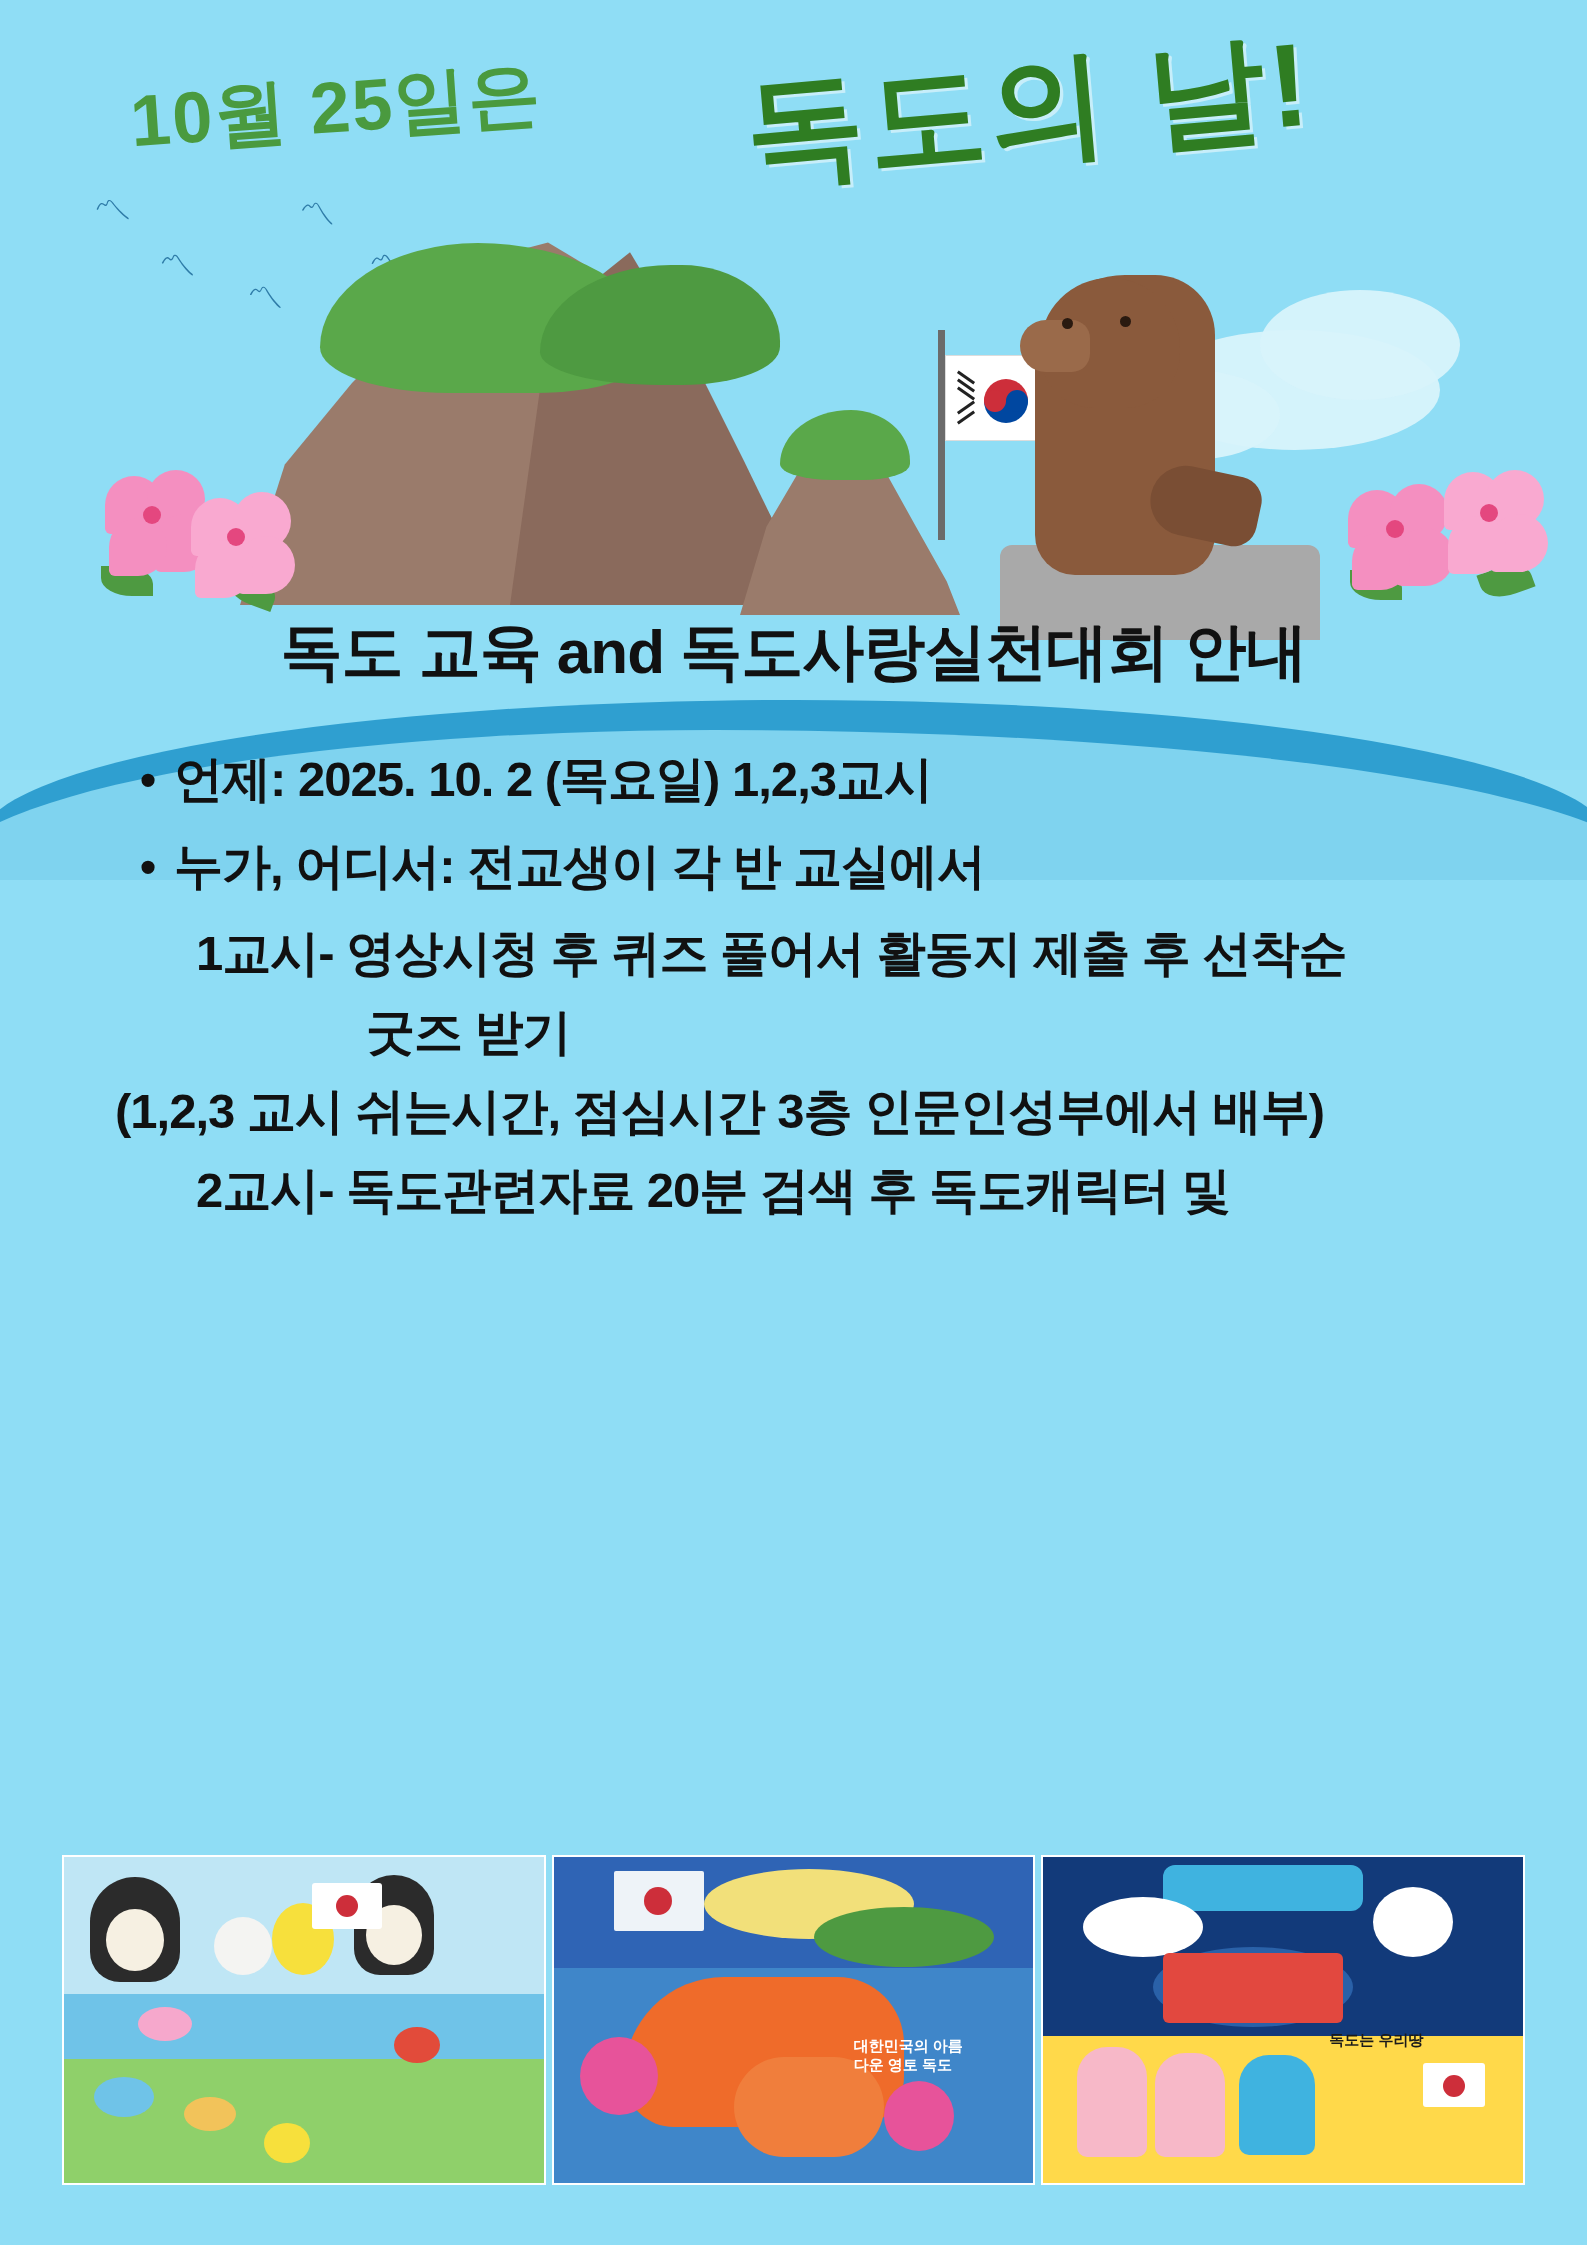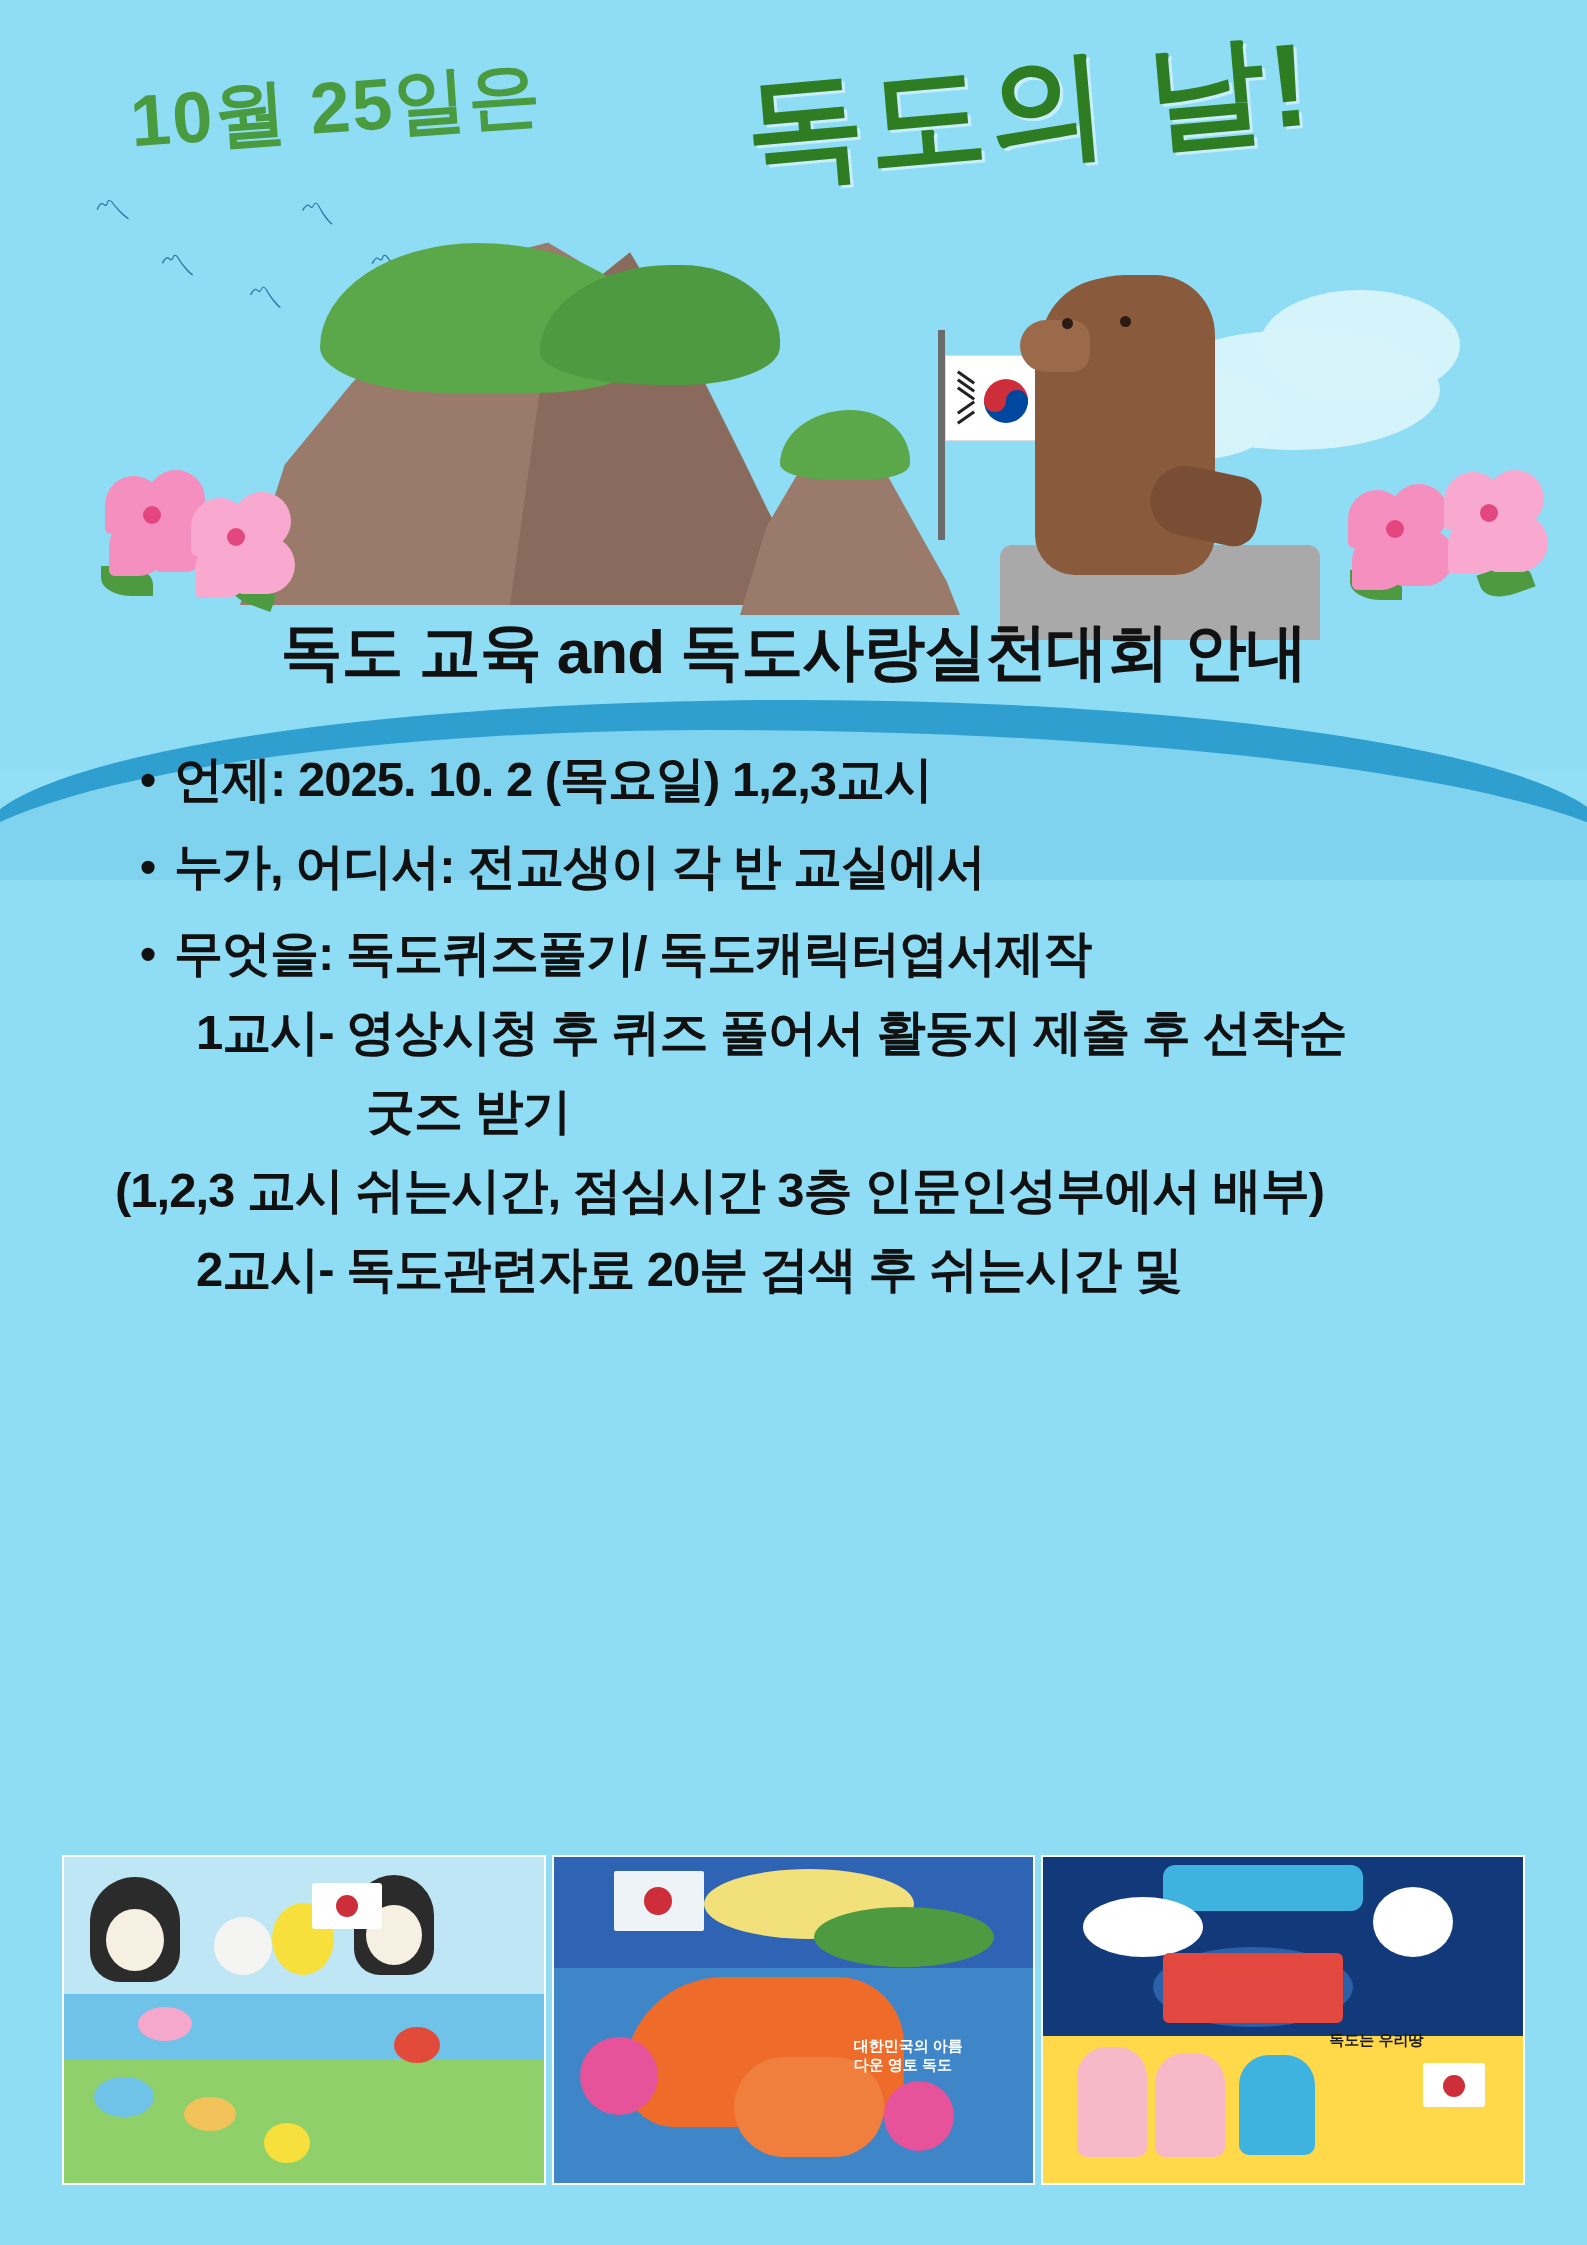--- a/index.html
+++ b/index.html
@@ -414,27 +414,24 @@
 
   <div class="headline">독도 교육 and 독도사랑실천대회 안내</div>
 
   <div class="body-block">
     <p class="line bullet-line">
       <span class="dot">•</span><span>언제: 2025. 10. 2 (목요일) 1,2,3교시</span>
     </p>
     <p class="line bullet-line">
       <span class="dot">•</span><span>누가, 어디서: 전교생이 각 반 교실에서</span>
     </p>
-    <p class="line bullet-line gap-sm">
-      <span class="dot">•</span><span>무엇을: 독도퀴즈풀기/ 독도캐릭터엽서제작</span>
-    </p>
     <p class="line indent1 gap-sm">1교시- 영상시청 후 퀴즈 풀어서 활동지 제출 후 선착순</p>
     <p class="line indent2 gap-sm">굿즈 받기</p>
     <p class="line indent3 gap-sm">(1,2,3 교시 쉬는시간, 점심시간 3층 인문인성부에서 배부)</p>
-    <p class="line indent1 gap-sm">2교시- 독도관련자료 20분 검색 후 쉬는시간 및</p>
+    <p class="line indent1 gap-sm">2교시- 독도관련자료 20분 검색 후 독도캐릭터 및</p>
   </div>
 
   <div class="photos">
 
     <div class="photo p1">
       <div class="blob" style="left:26px;top:20px;width:90px;height:105px;background:#2b2b2b;border-radius:45px 45px 30px 30px;"></div>
       <div class="blob" style="left:42px;top:52px;width:58px;height:62px;background:#f6f0e2;"></div>
       <div class="blob" style="left:150px;top:60px;width:58px;height:58px;background:#f4f4f2;"></div>
       <div class="blob" style="left:208px;top:46px;width:62px;height:72px;background:#f7e03c;"></div>
       <div class="blob" style="left:290px;top:18px;width:80px;height:100px;background:#2b2b2b;border-radius:40px 40px 26px 26px;"></div>

